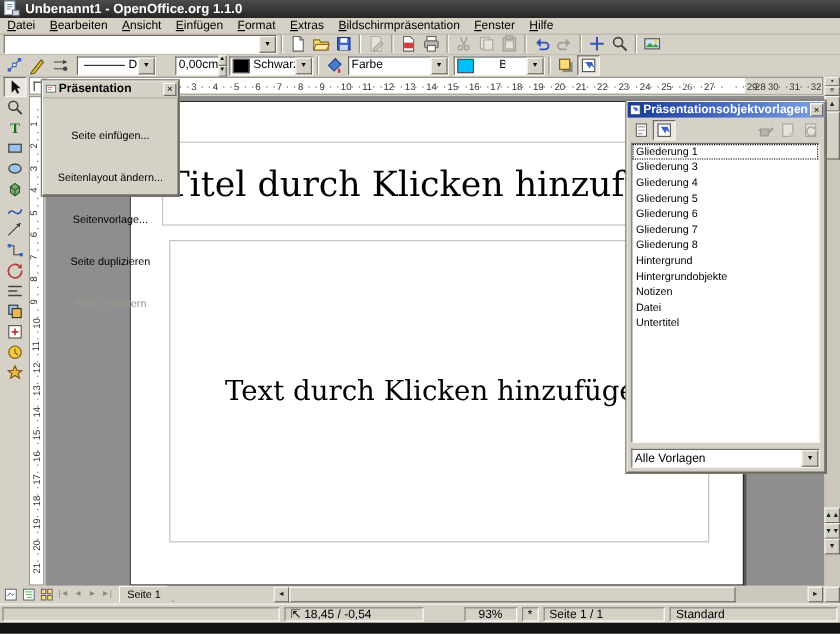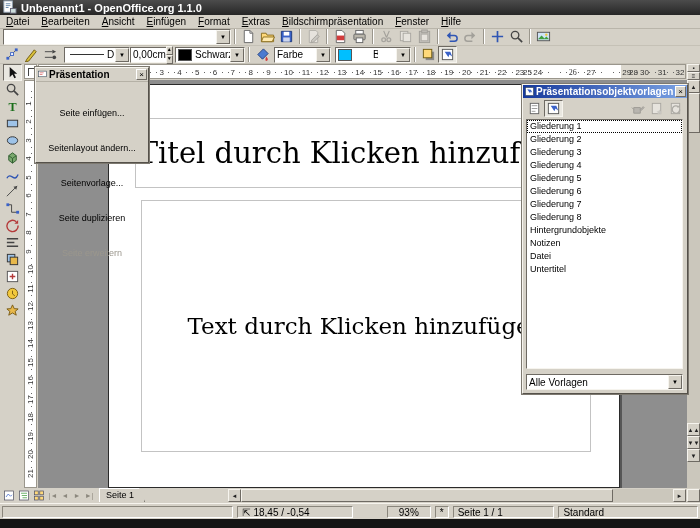--- a/index.html
+++ b/index.html
@@ -284,42 +284,42 @@
               <circle cx="12" cy="11" r="2" fill="#444"></circle>
             </svg>
           </span>
         </button>
       </span>
     <span class="combo" style="width:66px;margin-left:4px;">
       <span class="line-sample"></span>
       <span class="val">D</span>
       <span class="dbtn">▼</span>
     </span>
-    <span class="spinner" style="width:40px;margin-left:0;">
+    <span class="spinner" style="width:40px;margin-left:16px;">
       <span class="val" style="flex:1;padding-left:2px;">0,00cm</span>
       <span class="spinbtns">
           <div>▲</div>
           <div>▼</div>
         </span>
     </span>
     <span class="combo" style="width:70px;margin-left:5px;">
       <span class="swatch" style="background:#000000;"></span>
       <span class="val">Schwarz</span>
       <span class="dbtn">▼</span>
     </span>
     <span class="sep"></span>
     <button class="tbtn">
         <span class="icn">
           <svg viewBox="0 0 16 16">
             <path d="M3 8l6-6 5 5-6 6z" fill="#4a7ad0" stroke="#24407e"></path>
             <path d="M12 10c1.5 2 2.5 3.5 1 4.5s-2.8-.5-1-4.5z" fill="#d23c3c"></path>
           </svg>
         </span>
       </button>
-    <span class="combo" style="width:57px;margin-left:2px;">
+    <span class="combo" style="width:84px;margin-left:2px;">
       <span class="val">Farbe</span>
       <span class="dbtn">▼</span>
     </span>
     <span class="combo" style="width:76px;margin-left:4px;gap:18px;">
       <span class="swatch" style="background:#00bfff;"></span>
       <span class="val">Blau 7</span>
       <span class="dbtn">▼</span>
     </span>
     <span class="sep"></span>
     <span id="obj-right" style="display:inline-flex;align-items:center;">
@@ -412,21 +412,21 @@
       <span class="rdot" style="left: 437.748px; top: 7px;"></span>
       <span class="rnum" style="left: 458.6px;">22</span>
       <span class="rdot" style="left: 449.674px; top: 7px;"></span>
       <span class="rdot" style="left: 455.548px; top: 7px;"></span>
       <span class="rnum" style="left: 476.4px;">23</span>
       <span class="rdot" style="left: 467.474px; top: 7px;"></span>
       <span class="rdot" style="left: 473.348px; top: 7px;"></span>
       <span class="rnum" style="left: 494.2px;">24</span>
       <span class="rdot" style="left: 485.274px; top: 7px;"></span>
       <span class="rdot" style="left: 491.148px; top: 7px;"></span>
-      <span class="rnum" style="left: 484px;">25</span>
+      <span class="rnum" style="left: 512px;">25</span>
       <span class="rdot" style="left: 503.074px; top: 7px;"></span>
       <span class="rdot" style="left: 508.948px; top: 7px;"></span>
       <span class="rnum" style="left: 529.8px; font-family: Liberation Serif, serif;">26</span>
       <span class="rdot" style="left: 520.874px; top: 7px;"></span>
       <span class="rdot" style="left: 526.748px; top: 7px;"></span>
       <span class="rnum" style="left: 547.6px;">27</span>
       <span class="rdot" style="left: 538.674px; top: 7px;"></span>
       <span class="rdot" style="left: 544.548px; top: 7px;"></span>
       <span class="rnum" style="left: 590px; text-align: center;">28</span>
       <span class="rdot" style="left: 556.474px; top: 7px;"></span>
@@ -772,27 +772,27 @@
             <svg viewBox="0 0 16 16">
               <rect x="3.5" y="2.5" width="9" height="11" fill="#fff" stroke="#666"></rect>
               <path d="M11 6a4 4 0 1 0 1.5 3" fill="none" stroke="#2f8a2f" stroke-width="1.4"></path>
               <path d="M12.5 4v3h-3z" fill="#2f8a2f"></path>
             </svg>
           </span>
         </button>
       </div>
     <div id="style-list">
         <div class="style-item selected">Gliederung 1</div>
-        <div class="style-item">Gliederung 2</div>
         <div class="style-item">Gliederung 3</div>
         <div class="style-item">Gliederung 4</div>
         <div class="style-item">Gliederung 5</div>
         <div class="style-item">Gliederung 6</div>
         <div class="style-item">Gliederung 7</div>
         <div class="style-item">Gliederung 8</div>
+        <div class="style-item">Hintergrund</div>
         <div class="style-item">Hintergrundobjekte</div>
         <div class="style-item">Notizen</div>
         <div class="style-item">Datei</div>
         <div class="style-item">Untertitel</div>
       </div>
     <span id="stylist-filter" class="combo">
       <span class="val">Alle Vorlagen</span>
       <span class="dbtn">▼</span>
     </span>
   </div>

